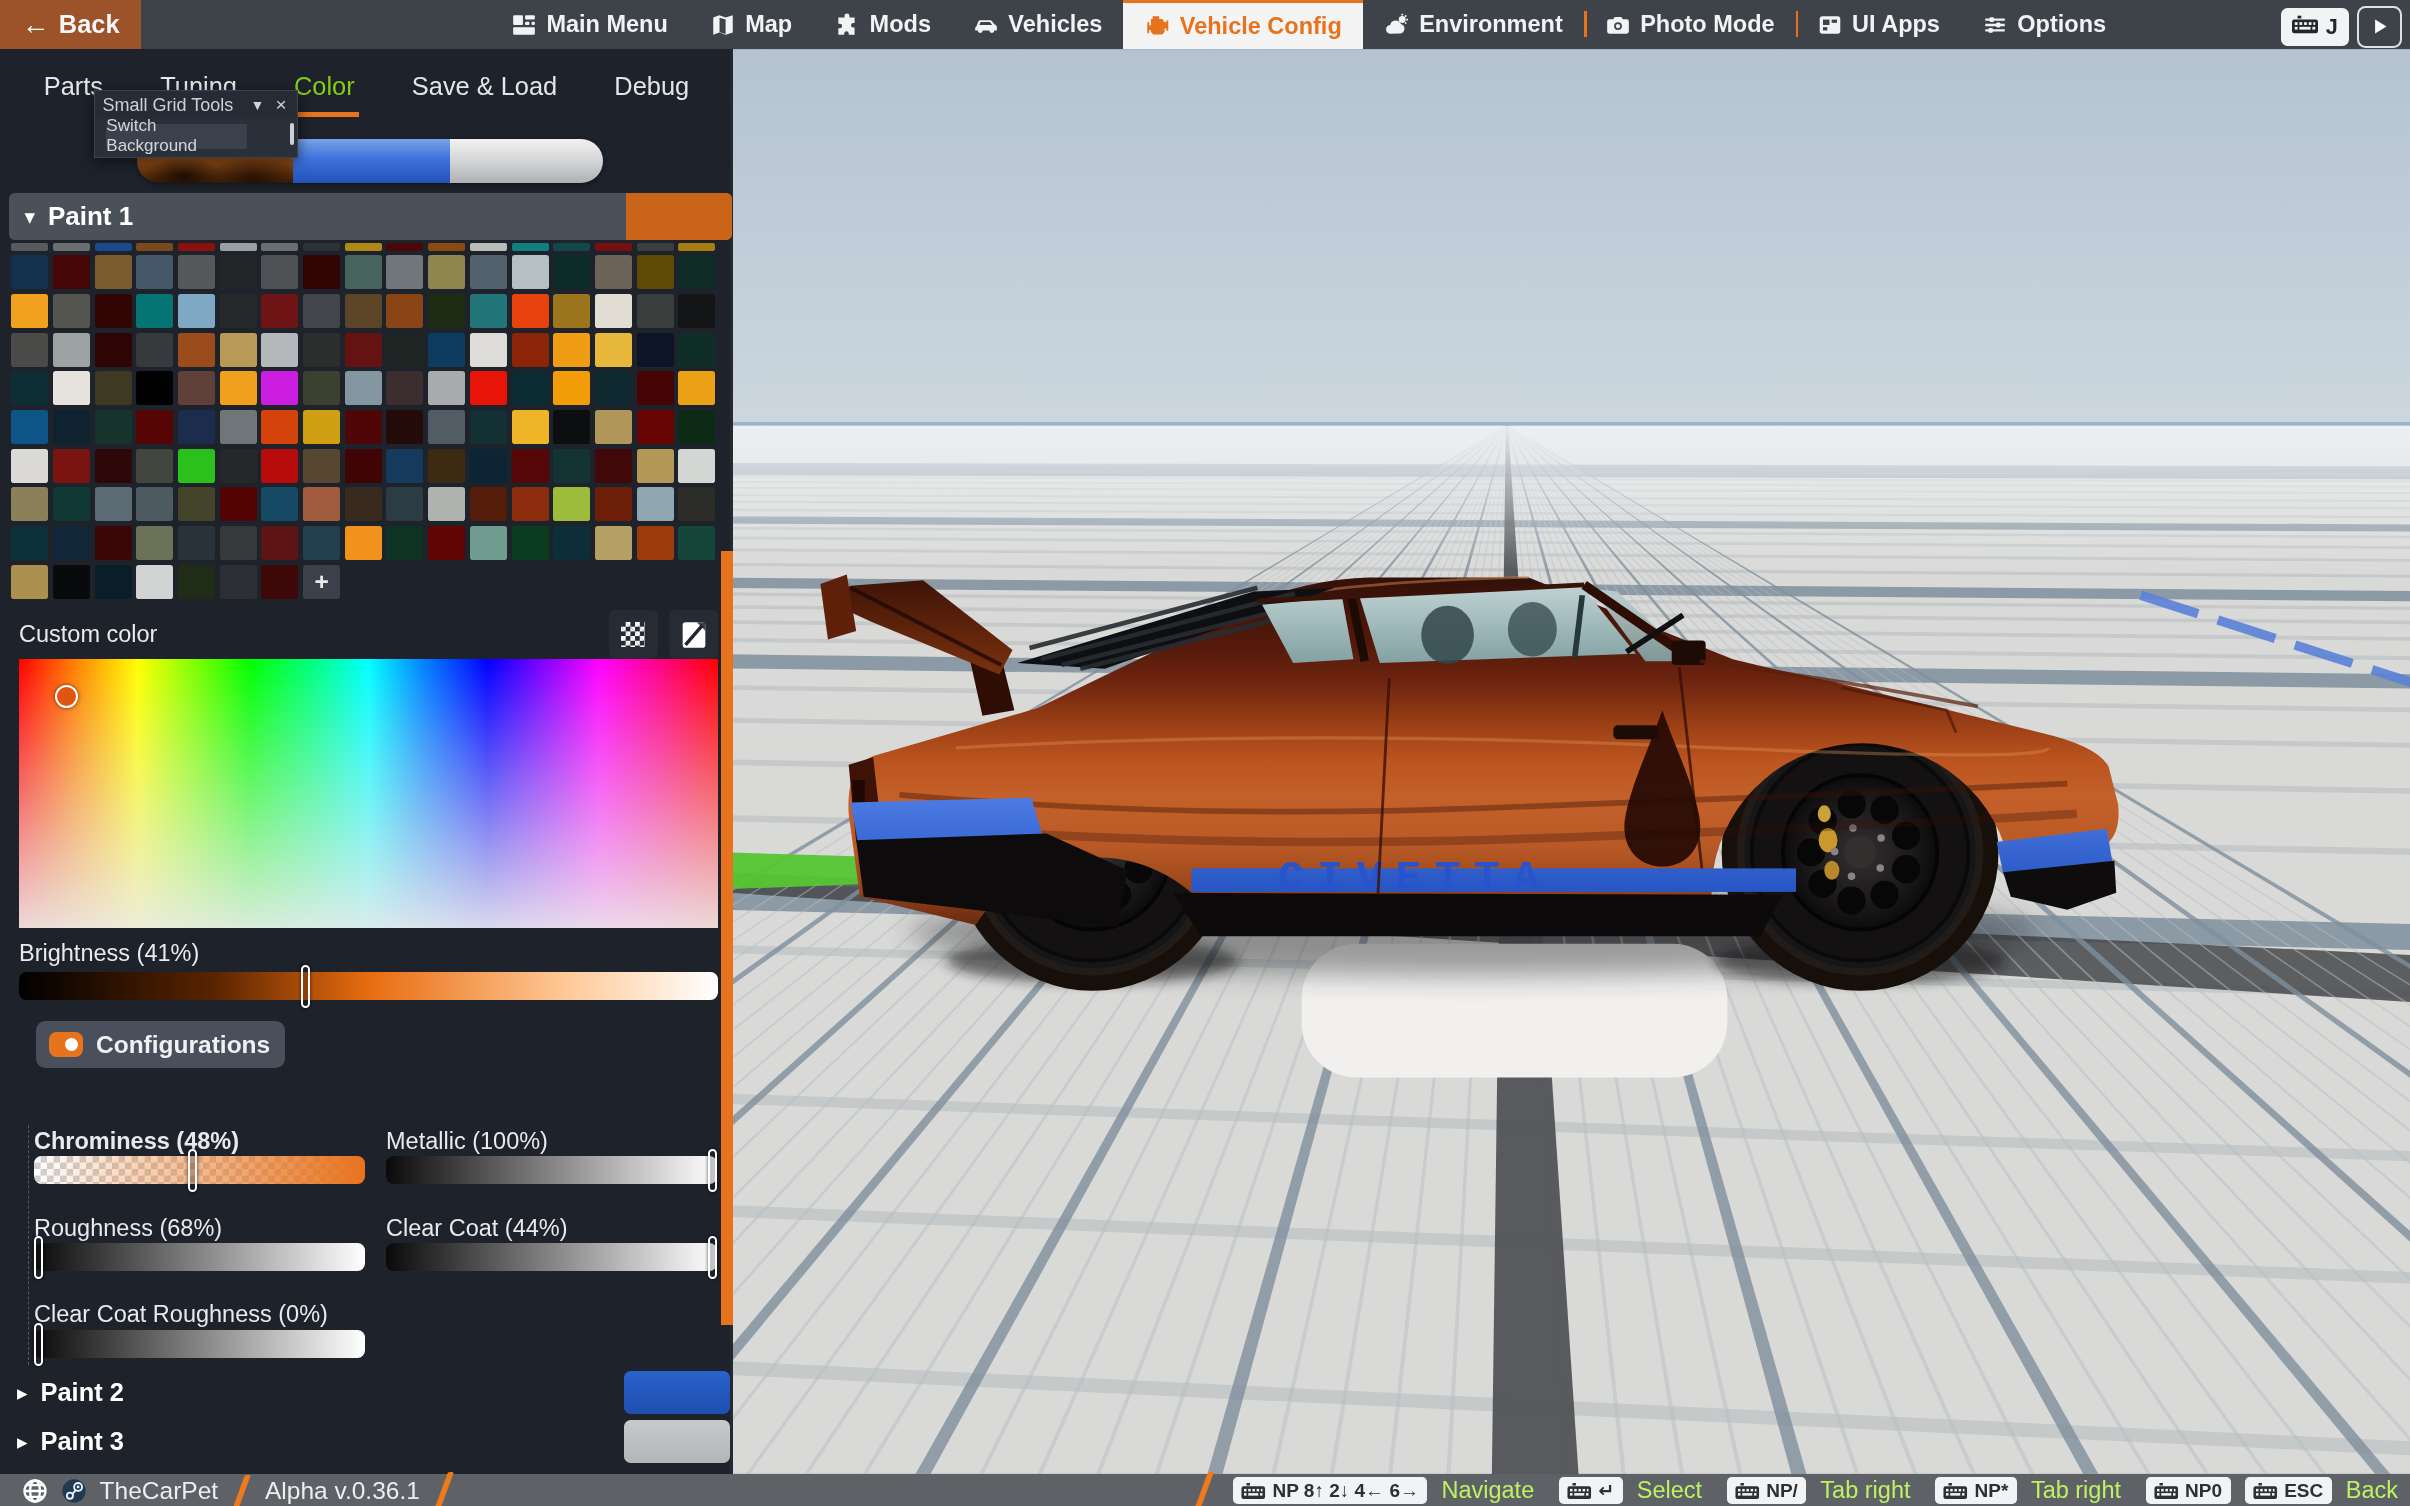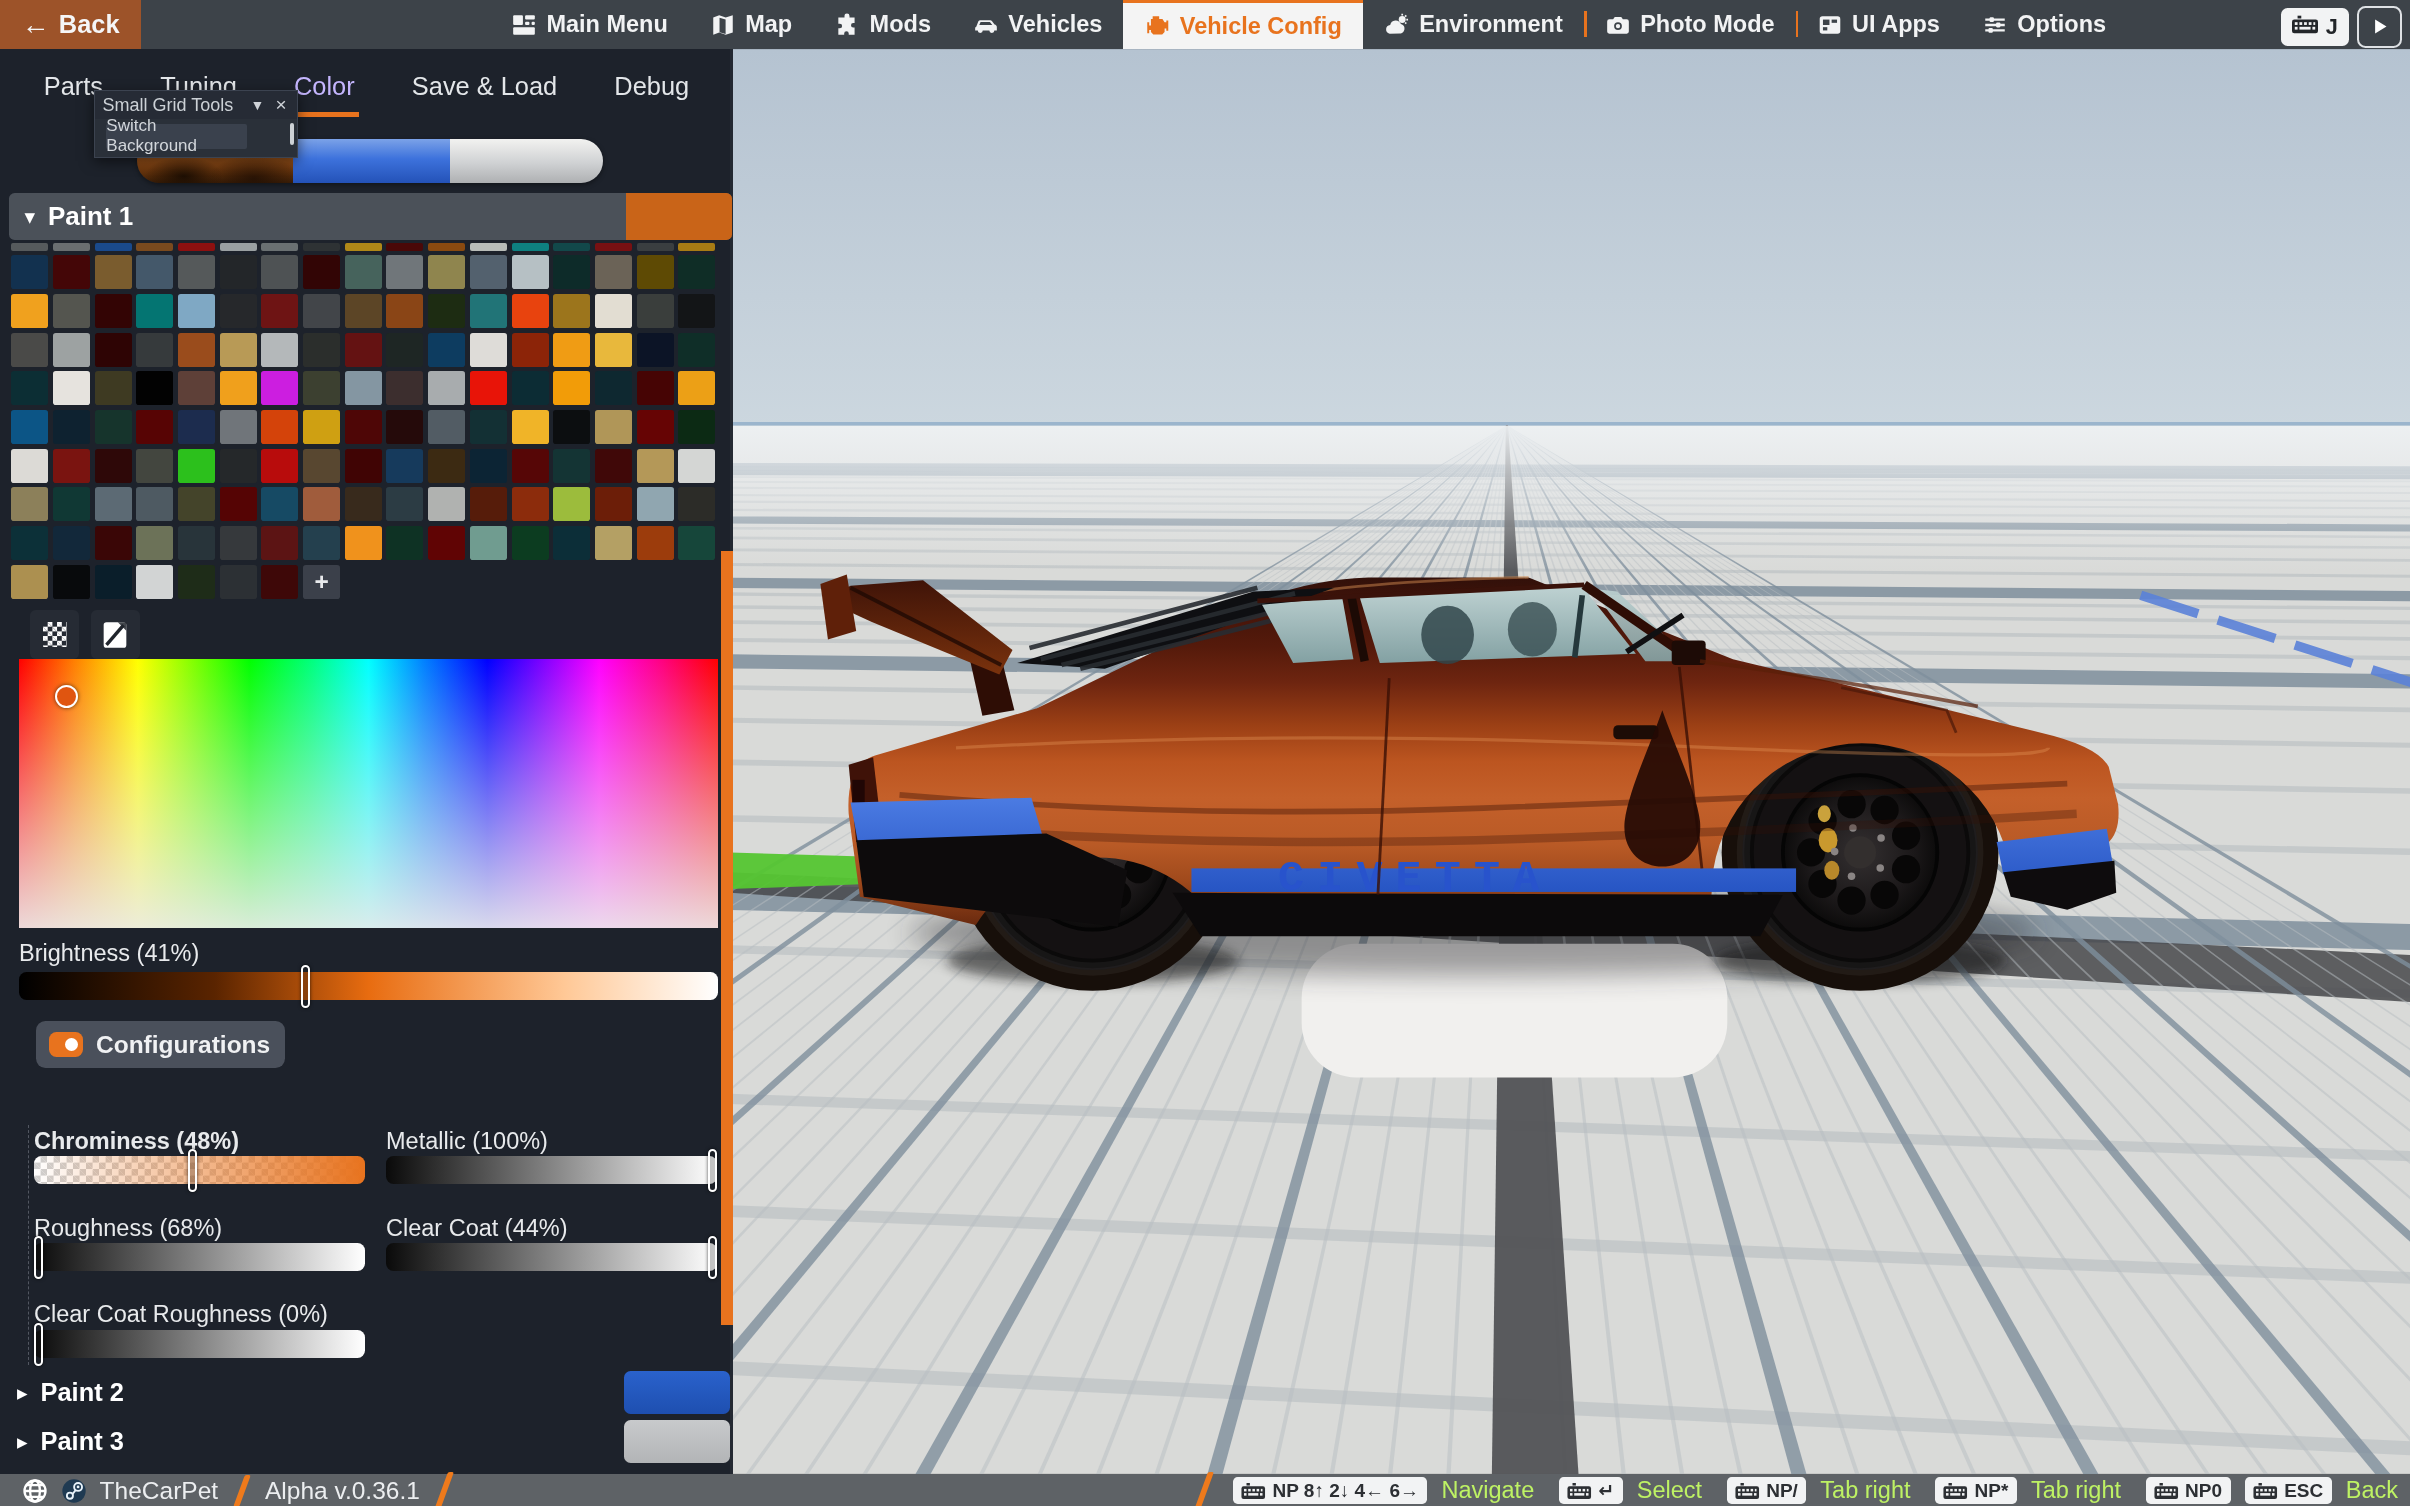--- a/index.html
+++ b/index.html
@@ -22,21 +22,21 @@
   .hotkey-btn{height:38px;background:#f2f3f4;border-radius:6.6px;display:flex;align-items:center;
               gap:7.5px;padding:0 11.3px;color:#23262a;font-size:21.7px;font-weight:bold;cursor:pointer;}
   .hotkey-btn svg{width:26px;height:19px;}
   .play-btn{height:38px;width:41px;background:#3d4349;border:2.8px solid #dfe2e5;border-radius:8.5px;
             display:flex;align-items:center;justify-content:center;cursor:pointer;}
   .play-btn svg{width:21px;height:21px;fill:#fff;}
   
   .panel{position:absolute;left:0;top:49px;width:733px;height:1425px;background:rgba(30,35,44,0.97);z-index:30;}
   .panel-tabs{position:absolute;left:0;top:17px;width:733px;display:flex;justify-content:space-between;padding:0 40px;box-sizing:border-box;}
   .ptab{font-size:25.4px;color:#e3e6e9;padding:5.6px 3.8px 11.3px;cursor:pointer;}
-  .ptab.active{color:#c4b5fd;border-bottom:5.6px solid #e8731e;}
+  .ptab.active{color:#84cc16;border-bottom:5.6px solid #e8731e;}
   .preview-capsule{position:absolute;left:137px;top:90px;width:466px;height:44px;border-radius:22.6px;
                    overflow:hidden;display:flex;cursor:pointer;box-shadow:0 1.9px 5.6px rgba(0,0,0,.4);}
   .cap-seg{height:100%;}
   .cap-seg.s1{width:156px;background:
       radial-gradient(56px 28px at 30% 85%, rgba(20,10,2,.85), rgba(20,10,2,0) 70%),
       radial-gradient(66px 32px at 75% 90%, rgba(30,14,4,.8), rgba(30,14,4,0) 70%),
       linear-gradient(180deg,#d8924a 0%,#b06020 35%,#6e380e 70%,#3a1d06 100%);}
   .cap-seg.s2{width:157px;background:linear-gradient(180deg,#7ba2e8 0%,#3d72dc 45%,#2452b8 100%);}
   .cap-seg.s3{width:153px;background:linear-gradient(180deg,#f2f2f0 0%,#cfd1d3 55%,#aeb0b2 100%);}
   .popup{position:absolute;left:94px;top:41px;width:202px;background:#262b35;border:0.9px solid #3c4350;
@@ -701,20 +701,21 @@
           <div class="sw" style="background: rgb(10, 30, 42);"></div>
           <div class="sw" style="background: rgb(210, 212, 212);"></div>
           <div class="sw" style="background: rgb(30, 44, 24);"></div>
           <div class="sw" style="background: rgb(44, 48, 52);"></div>
           <div class="sw" style="background: rgb(62, 8, 8);"></div>
           <div class="sw add">+</div>
         </div>
       </div>
 
     <div class="custom-label-row">
+      <span class="custom-label">Custom color</span>
       <div class="icon-btn">
         <div class="checker-glyph"></div>
       </div>
       <div class="icon-btn">
         <svg width="34" height="34" viewBox="0 0 24 24">
           <rect x="4" y="3" width="16" height="18" rx="2" fill="#fff"></rect>
           <path d="M18 5L6 19" stroke="#20242c" stroke-width="2.4"></path>
           <path d="M14 3l6 6v-6z" fill="#20242c" opacity=".85"></path>
         </svg>
       </div>

